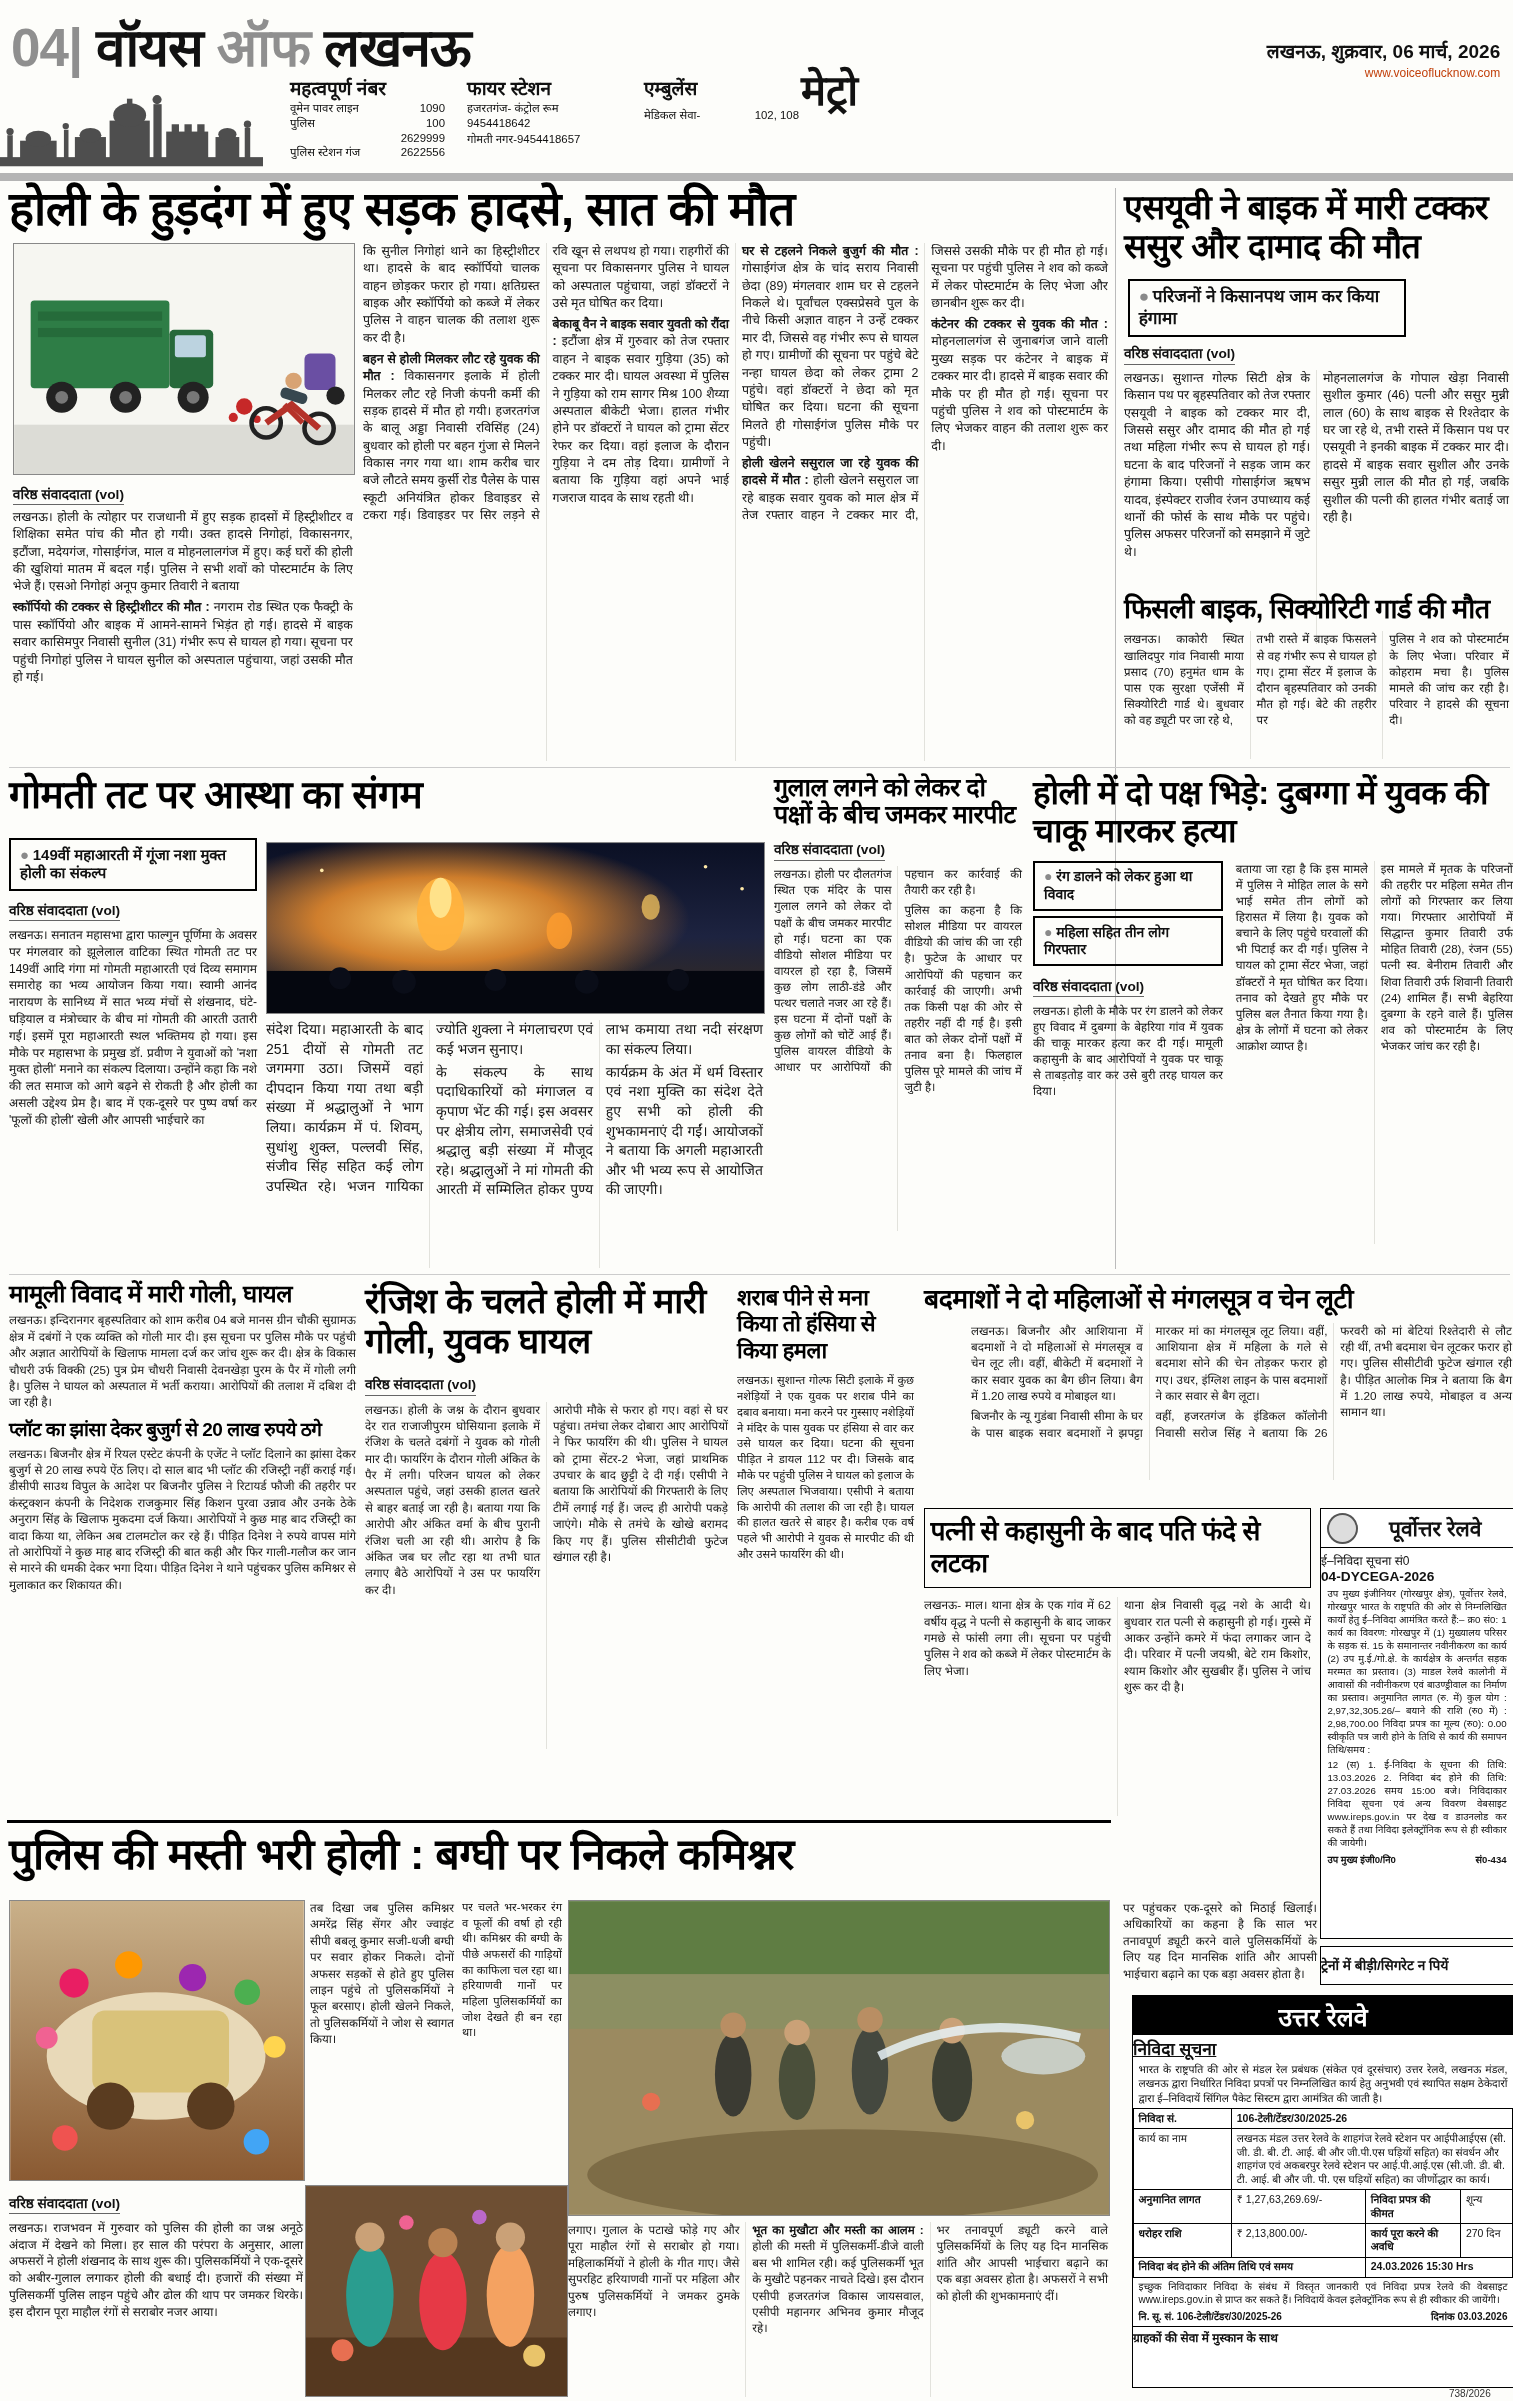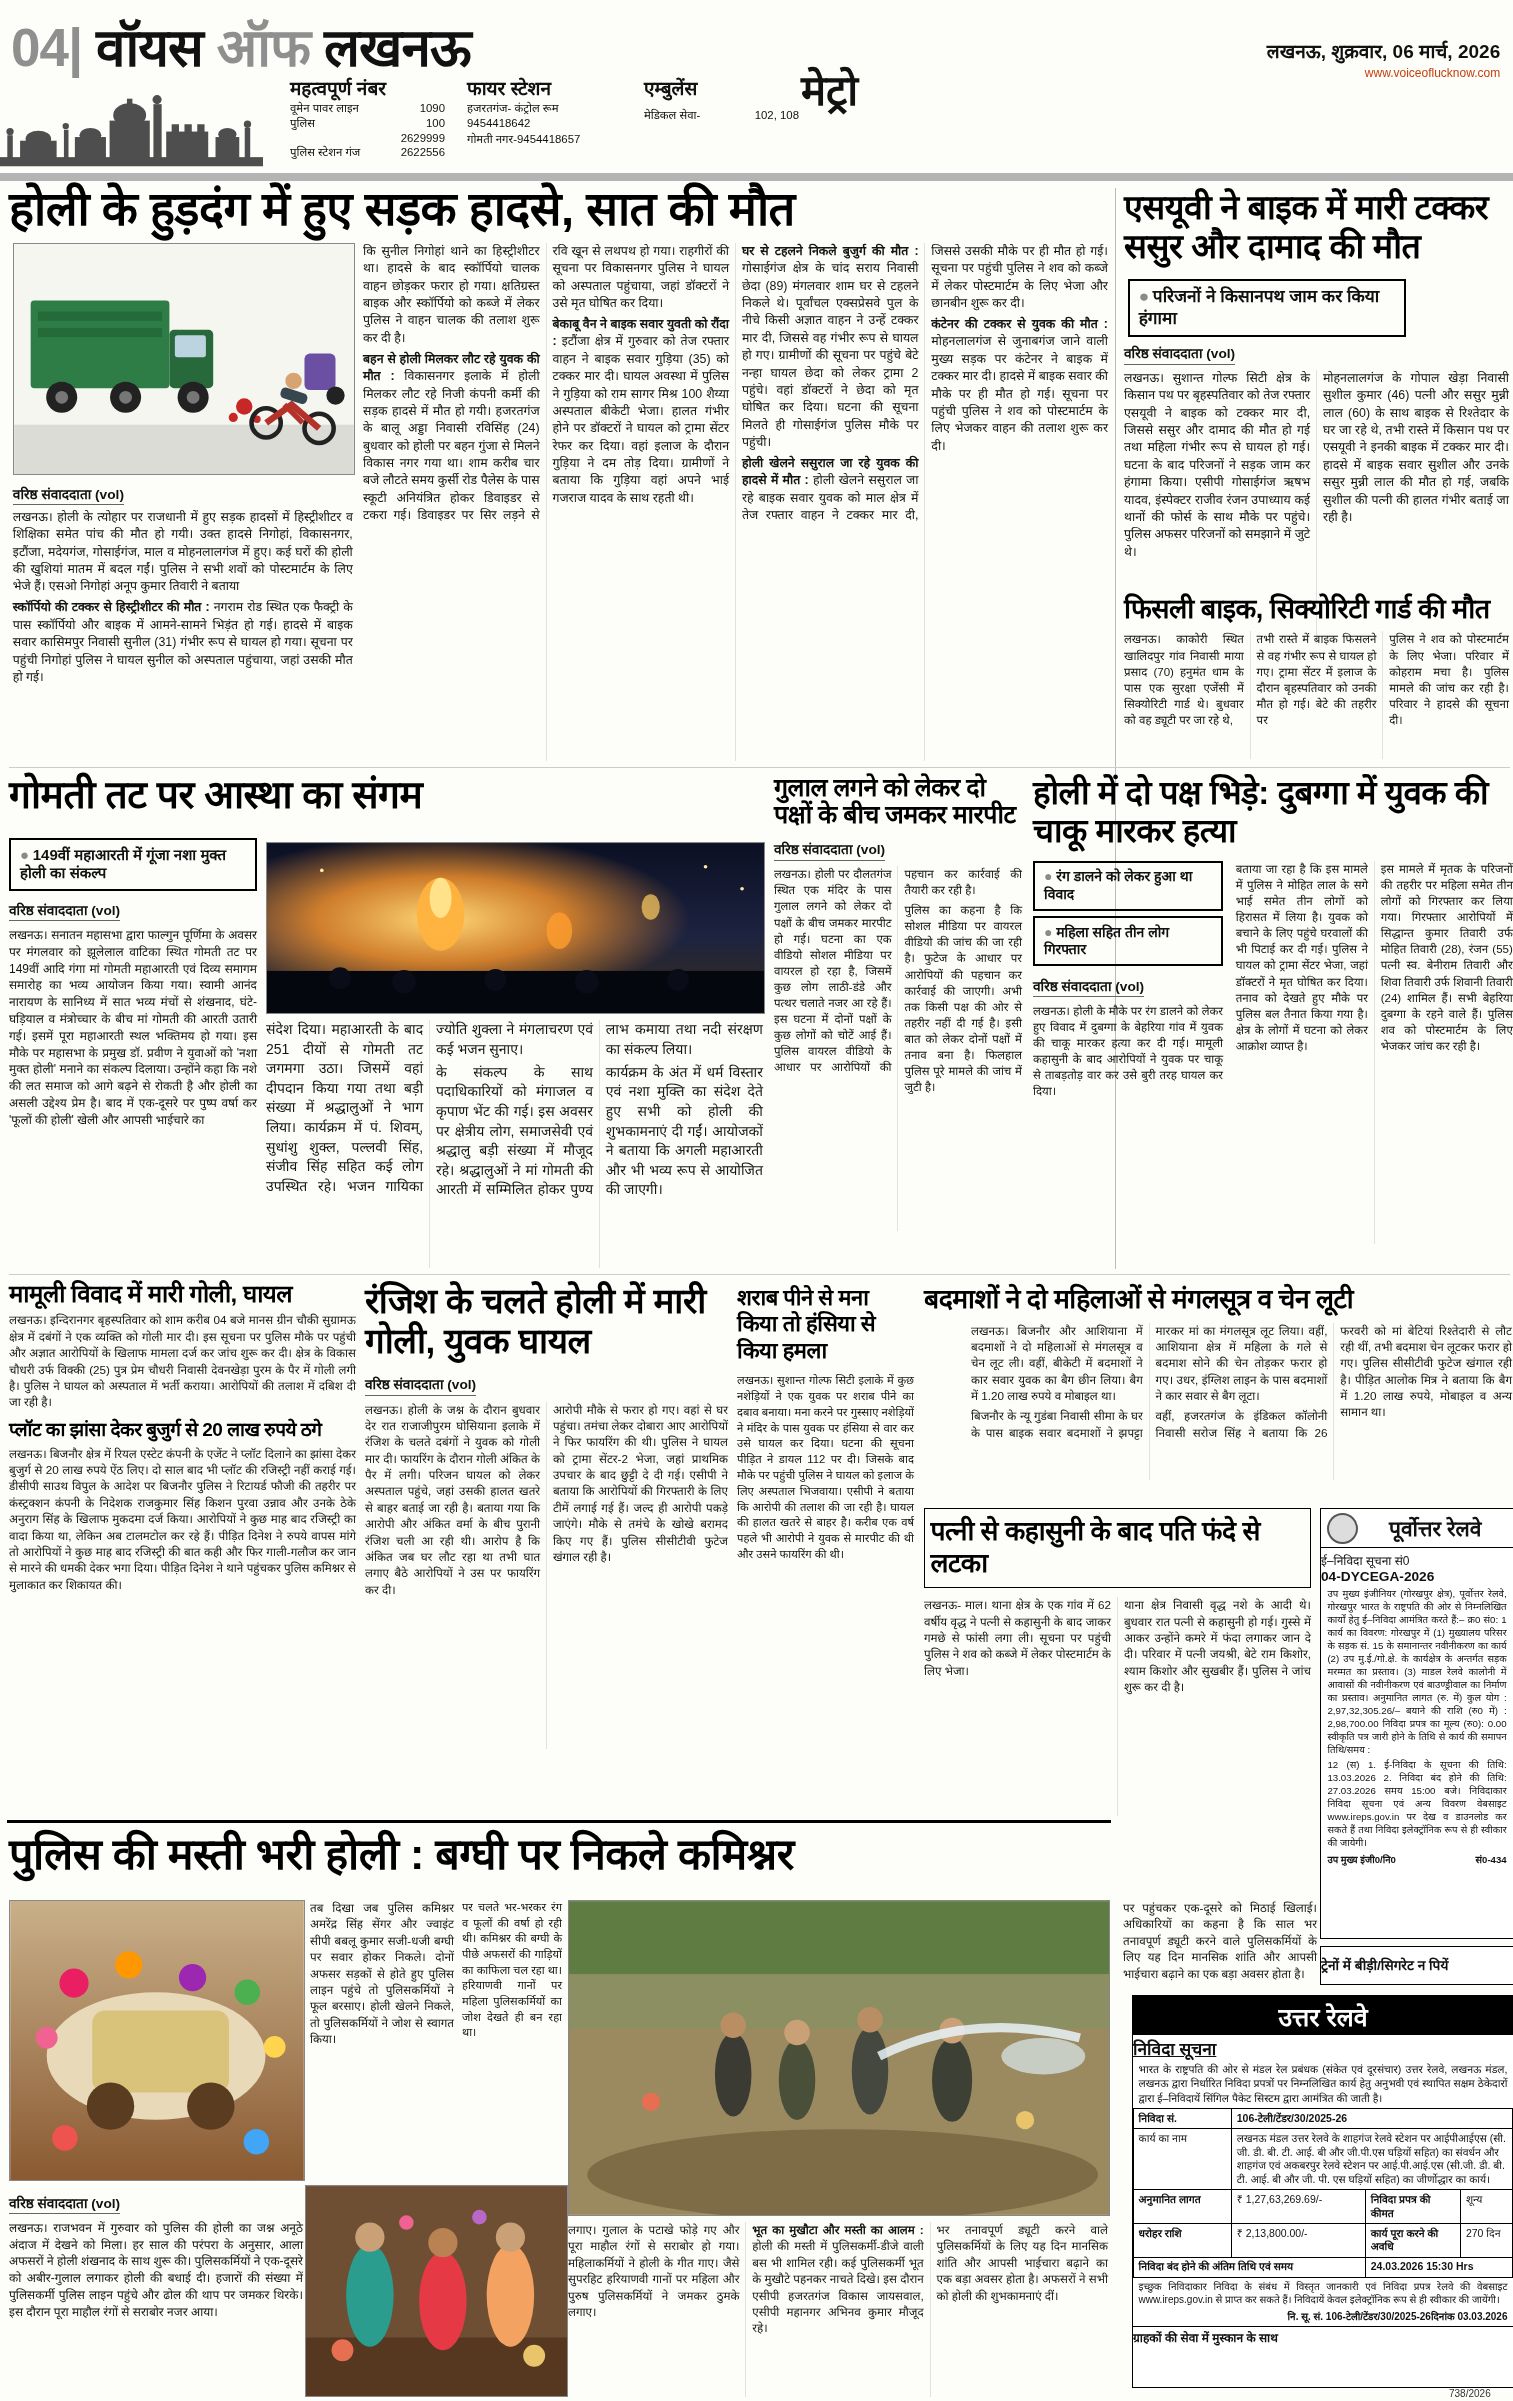--- a/index.html
+++ b/index.html
@@ -427,21 +427,21 @@
         <td style="font-weight:bold;">कार्य पूरा करने की अवधि</td>
         <td>270 दिन</td>
       </tr>
       <tr>
         <td colspan="2" style="font-weight:bold;">निविदा बंद होने की अंतिम तिथि एवं समय</td>
         <td colspan="2" style="font-weight:bold;">24.03.2026 15:30 Hrs</td>
       </tr>
     </tbody>
       </table>
     <div style="font-size:10px;line-height:1.3;text-align:justify;padding:2.7px 5.5px;">इच्छुक निविदाकार निविदा के संबंध में विस्तृत जानकारी एवं निविदा प्रपत्र रेलवे की वेबसाइट www.ireps.gov.in से प्राप्त कर सकते हैं। निविदायें केवल इलेक्ट्रॉनिक रूप से ही स्वीकार की जायेंगी।</div>
-    <div style="display:flex;justify-content:flex-end;font-size:10px;font-weight:bold;padding:0 5.5px;">
+    <div style="display:flex;justify-content:space-between;font-size:10px;font-weight:bold;padding:0 5.5px;">
       <span>नि. सू. सं. 106-टेली/टेंडर/30/2025-26</span>
       <span>दिनांक 03.03.2026</span>
     </div>
     <div class="center" style="font-size:12px;font-weight:900;border-top:1.4px solid #000;margin-top:2.7px;padding-top:1.8px;">ग्राहकों की सेवा में मुस्कान के साथ</div>
   </div>
 
   <div class="abs" style="left:1449px;top:2388px;font-size:10px;color:#333;">738/2026</div>
 
 </div>
 

